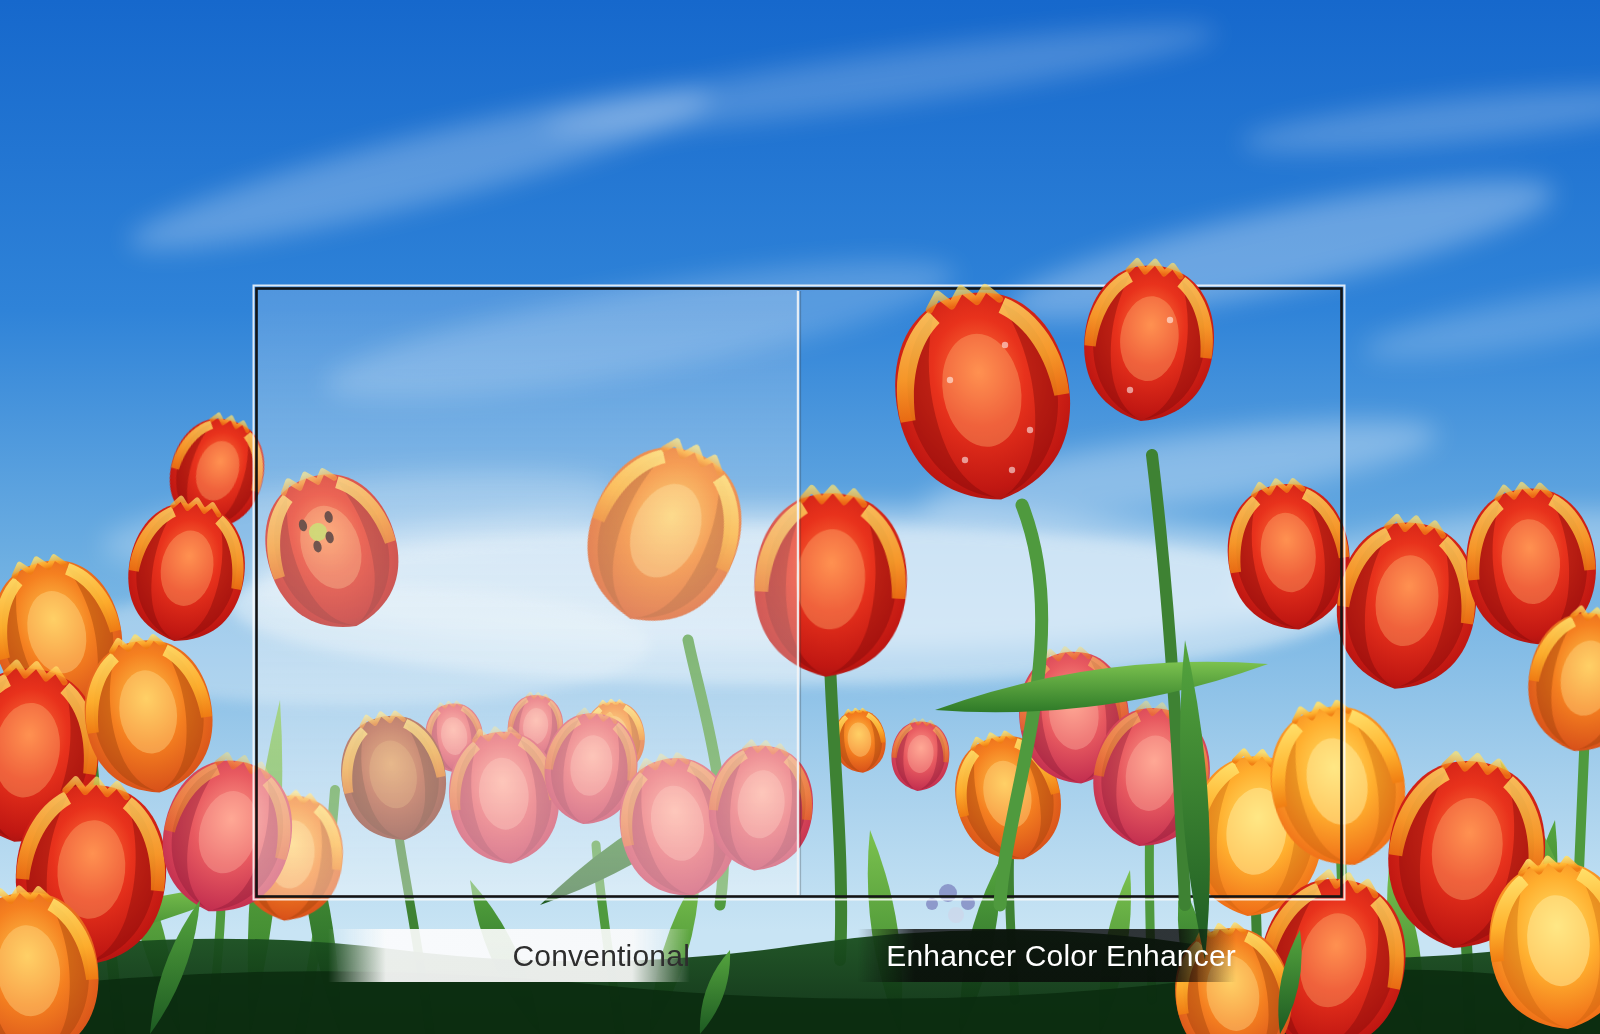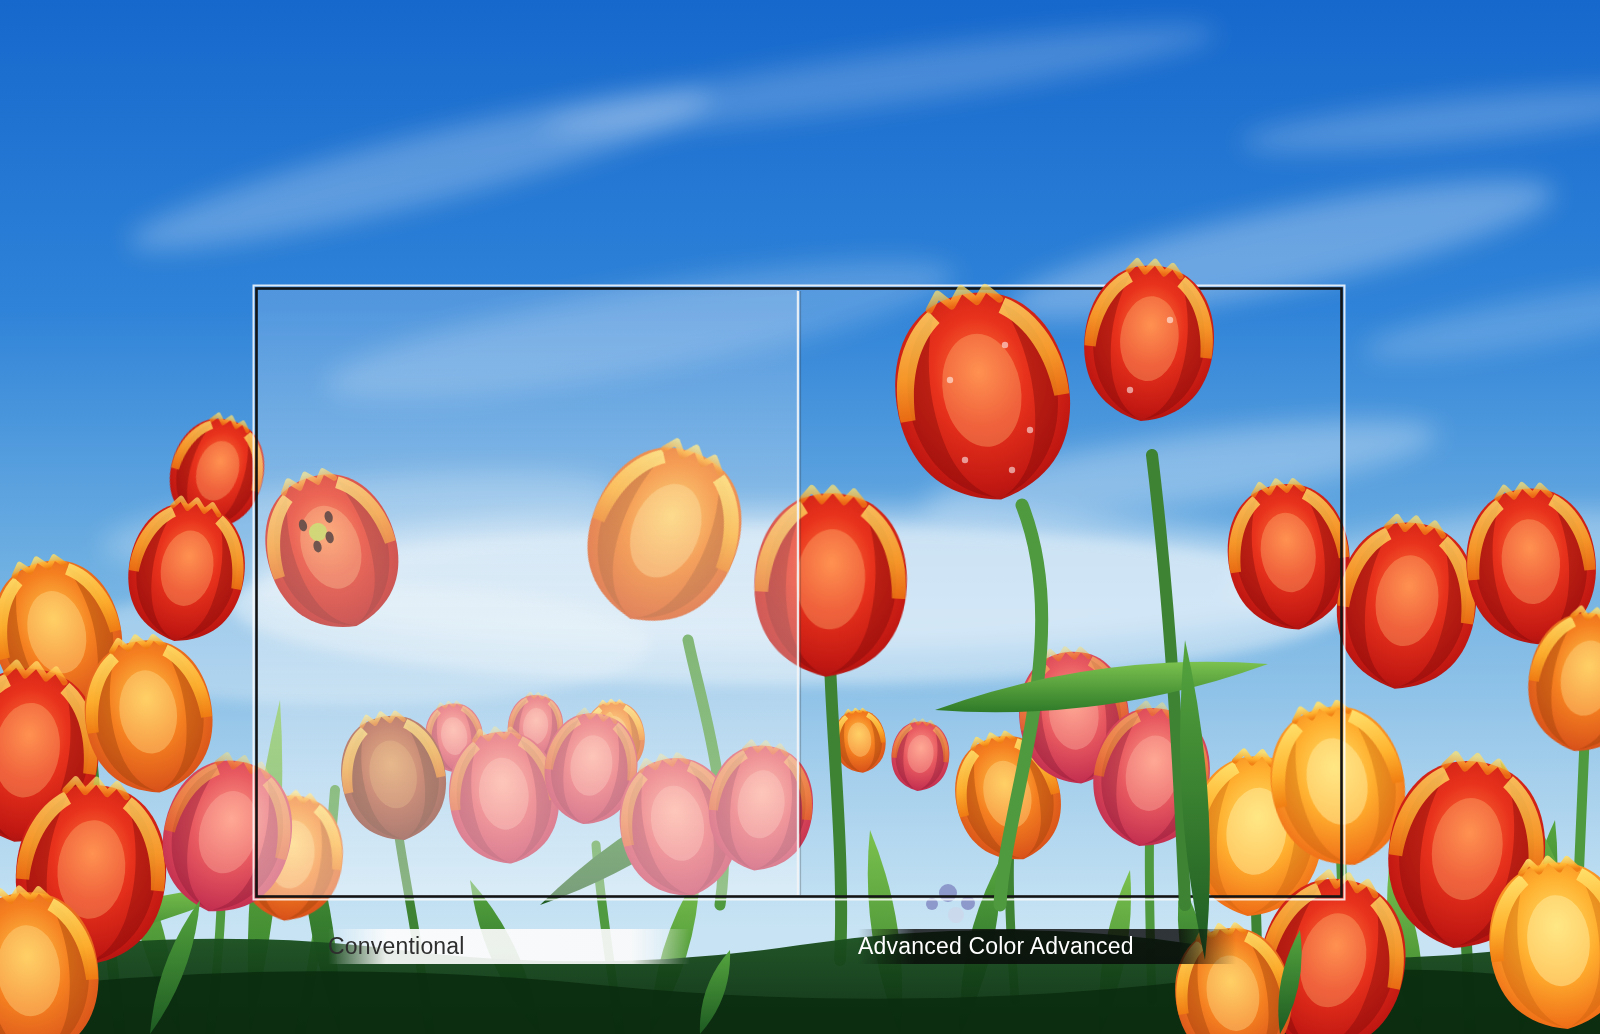--- a/index.html
+++ b/index.html
@@ -2,23 +2,23 @@
 <html><head>
 <meta charset="utf-8">
 <style>
   html,body{margin:0;padding:0;background:#000;}
   .stage{
     position:relative;width:1600px;height:1034px;overflow:hidden;
     font-family:"Liberation Sans", sans-serif;
   }
   .stage svg{position:absolute;left:0;top:0;display:block;}
   .band{
-    position:absolute;top:929px;height:35px;
-    display:flex;align-items:center;justify-content:flex-start;
-    font-size:23px;font-weight:400;letter-spacing:.2px;
+    position:absolute;top:929px;height:53px;
+    display:flex;align-items:center;justify-content:flex-end;
+    font-size:30px;font-weight:400;letter-spacing:.2px;
     pointer-events:none;
   }
   .band.light{
     left:328px;width:362px;color:var(--left-band-text,#2e2e2e);
     background:linear-gradient(90deg,rgba(252,252,252,0) 0%,rgba(252,252,252,.92) 16%,rgba(250,250,250,.92) 84%,rgba(252,252,252,0) 100%);
   }
   .band.dark{
     left:858px;width:378px;color:var(--right-band-text,#ffffff);
     background:linear-gradient(90deg,rgba(8,8,8,0) 0%,rgba(8,8,8,.8) 15%,rgba(8,8,8,.8) 85%,rgba(8,8,8,0) 100%);
   }
@@ -513,16 +513,16 @@
         <circle cx="1170" cy="320" r="3.2" fill="#ffffff" opacity="0.55"></circle>
         <circle cx="1130" cy="390" r="3.2" fill="#ffffff" opacity="0.55"></circle>
         <circle cx="1012" cy="470" r="3.2" fill="#ffffff" opacity="0.55"></circle>
       </g>
 </svg>
 
 <div class="band light">
   <span>Conventional</span>
 </div>
 <div class="band dark">
-  <span>Advanced Color Advanced</span>
+  <span>Enhancer Color Enhancer</span>
 </div>
 
 </div>
 
 </body></html>

